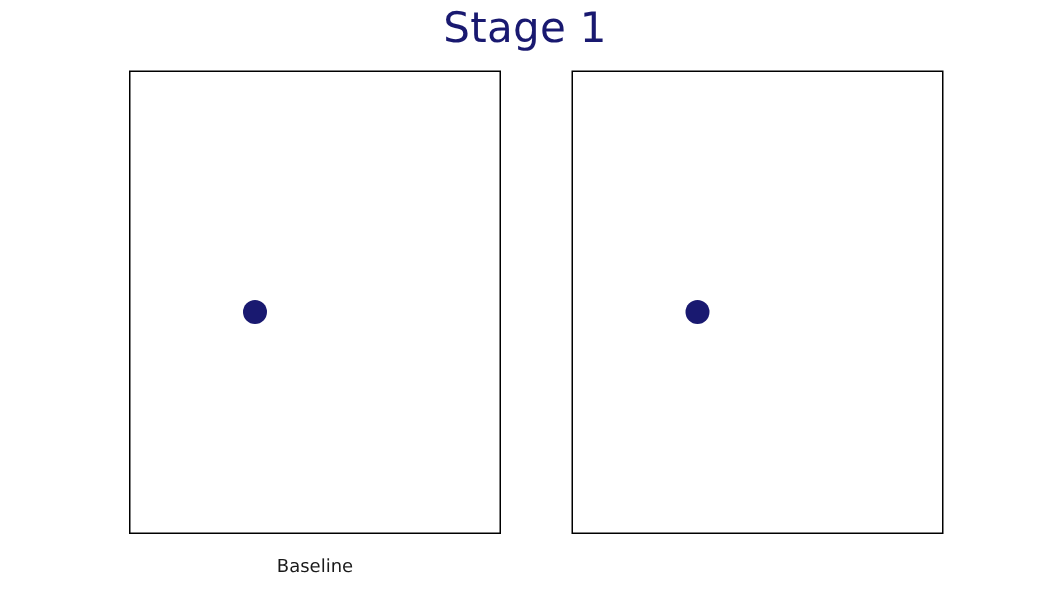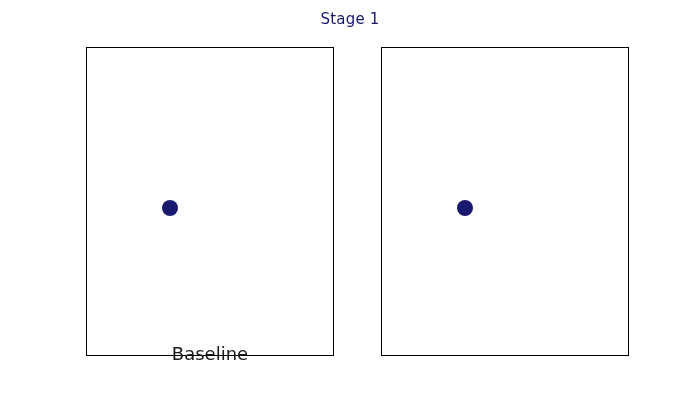--- a/index.html
+++ b/index.html
@@ -16,21 +16,21 @@
     height: 400px;
     background: #ffffff;
     overflow: hidden;
   }
   #figure-title {
     position: absolute;
     left: 0;
     top: 3px;
     width: 700px;
     text-align: center;
-    font-size: 15px;
+    font-size: 28px;
     line-height: 32px;
     font-weight: normal;
     color: #191970;
     letter-spacing: 0.2px;
     white-space: nowrap;
   }
   .panel-group {
     position: absolute;
     top: 47px;
   }
@@ -48,24 +48,24 @@
   .marker {
     position: absolute;
     width: 16px;
     height: 16px;
     border-radius: 50%;
     background: #191970;
     transform: translate(-50%, -50%);
   }
   .panel-label {
     position: absolute;
-    top: 296px;
+    top: 319px;
     width: 248px;
     text-align: center;
-    font-size: 18px;
+    font-size: 12px;
     line-height: 22px;
     color: #1a1a1a;
     white-space: nowrap;
   }
 </style>
 </head>
 <body>
 
 <div id="figure" style="background: rgb(255, 255, 255);">
 

